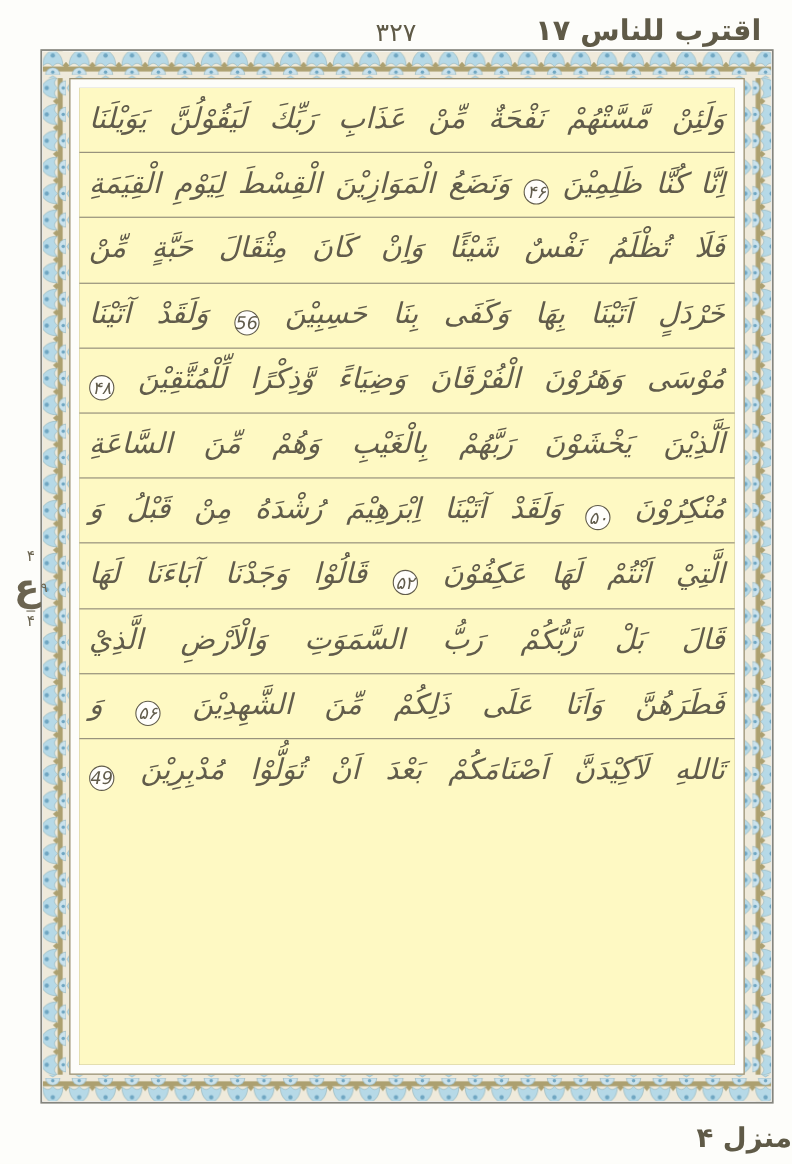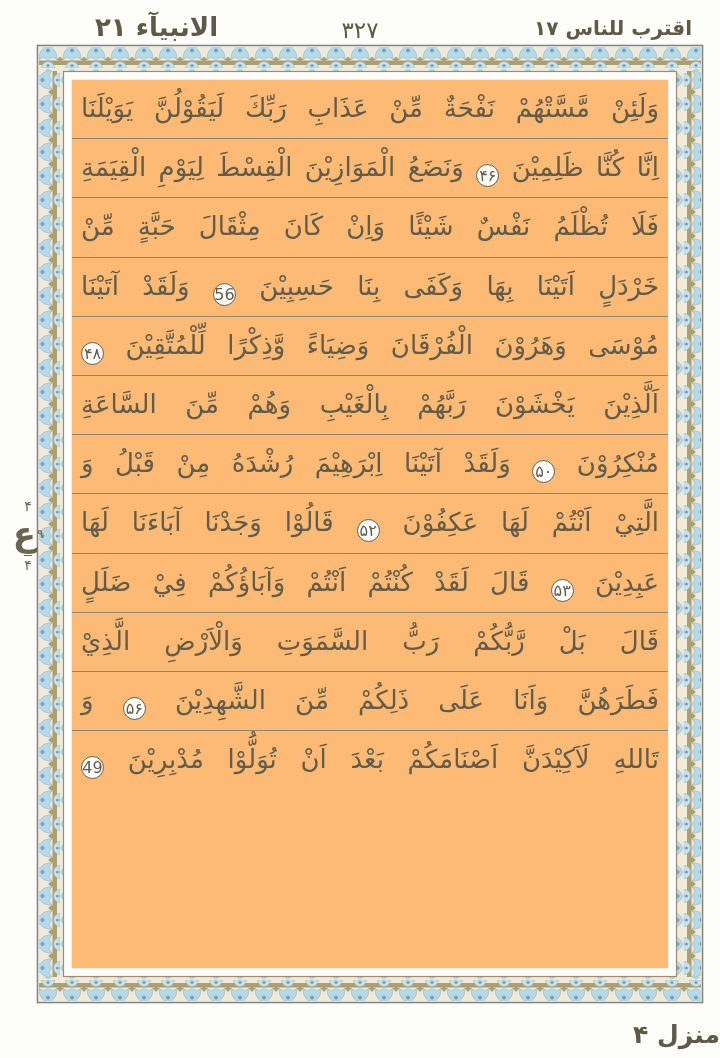--- a/index.html
+++ b/index.html
@@ -11,41 +11,42 @@
   }
   .page{
     position:relative;width:720px;height:1058px;
     background:#fdfdfa;direction:rtl;
     color:#615c4b;
   }
   
   .header{position:absolute;top:6px;left:0;right:0;height:40px;}
   .juz-label{
     position:absolute;right:28px;top:4px;
-    font-size:20px;line-height:36px;font-weight:bold;color:#5f5a47;
+    font-size:26px;line-height:36px;font-weight:bold;color:#5f5a47;
     white-space:nowrap;
   }
   .page-number{
     position:absolute;left:330px;width:60px;text-align:center;top:6px;
     font-size:23px;line-height:36px;font-weight:normal;color:#5f5a47;
   }
   .surah-label{
     position:absolute;left:95px;top:2px;
     font-size:26px;line-height:38px;font-weight:bold;color:#5f5a47;
     white-space:nowrap;
   }
   
   .frame{position:absolute;left:36px;top:44px;width:668px;height:960px;}
   .frame svg{display:block;}
   
   .text-area{
     position:absolute;left:72px;top:80px;width:596px;height:888px;
-    background:#fdba74;
+    background:#fef9c3;
     box-sizing:border-box;
     overflow:hidden;
+    font-style:italic;
   }
   .quran-line{
     height:59.2px;
     box-sizing:border-box;
     direction:rtl;
     text-align:justify;
     text-align-last:justify;
     padding:0 9px;
     font-size:26px;
     line-height:57px;
@@ -84,21 +85,20 @@
   }
 </style>
 </head>
 <body>
 
 <div class="page">
 
   <div class="header">
     <span class="juz-label">اقترب للناس ١٧</span>
     <span class="page-number">٣٢٧</span>
-    <span class="surah-label">الانبيآء ٢١</span>
   </div>
 
   <div class="frame">
     <svg width="668" height="960" viewBox="0 0 668 960">
       <defs>
         <g id="m">
           <rect width="24" height="24" fill="#efeadb"></rect>
           <path d="M12 1 C6 4 2.5 9 3 16 C6.5 12.5 9 13 12 16.5 C15 13 17.5 12.5 21 16 C21.5 9 18 4 12 1 Z" fill="#b6d9e7" stroke="#86abb4" stroke-width="0.5"></path>
           <circle cx="12" cy="6.5" r="2" fill="#6fa6c2"></circle>
           <path d="M-1 11 L3 15.5 L-1 20 Z" fill="#aca070"></path>
@@ -132,21 +132,20 @@
 
   <div class="text-area">
       <div class="quran-line"><span class="ayah-text">وَلَئِنْ مَّسَّتْهُمْ نَفْحَةٌ مِّنْ عَذَابِ رَبِّكَ لَيَقُوْلُنَّ يَوَيْلَنَا</span></div>
       <div class="quran-line"><span class="ayah-text">اِنَّا كُنَّا ظَلِمِيْنَ</span> <span class="ayah-marker">۴۶</span> <span class="ayah-text">وَنَضَعُ الْمَوَازِيْنَ الْقِسْطَ لِيَوْمِ الْقِيَمَةِ</span></div>
       <div class="quran-line"><span class="ayah-text">فَلَا تُظْلَمُ نَفْسٌ شَيْئًا وَاِنْ كَانَ مِثْقَالَ حَبَّةٍ مِّنْ</span></div>
       <div class="quran-line"><span class="ayah-text">خَرْدَلٍ اَتَيْنَا بِهَا وَكَفَى بِنَا حَسِبِيْنَ</span> <span class="ayah-marker">56</span> <span class="ayah-text">وَلَقَدْ آتَيْنَا</span></div>
       <div class="quran-line"><span class="ayah-text">مُوْسَى وَهَرُوْنَ الْفُرْقَانَ وَضِيَاءً وَّذِكْرًا لِّلْمُتَّقِيْنَ</span> <span class="ayah-marker">۴۸</span></div>
       <div class="quran-line"><span class="ayah-text">اَلَّذِيْنَ يَخْشَوْنَ رَبَّهُمْ بِالْغَيْبِ وَهُمْ مِّنَ السَّاعَةِ</span></div>
       <div class="quran-line"><span class="ayah-text">مُنْكِرُوْنَ</span> <span class="ayah-marker">۵۰</span> <span class="ayah-text">وَلَقَدْ آتَيْنَا اِبْرَهِيْمَ رُشْدَهُ مِنْ قَبْلُ وَ</span></div>
       <div class="quran-line"><span class="ayah-text">الَّتِيْ اَنْتُمْ لَهَا عَكِفُوْنَ</span> <span class="ayah-marker">۵۲</span> <span class="ayah-text">قَالُوْا وَجَدْنَا آبَاءَنَا لَهَا</span></div>
-      <div class="quran-line"><span class="ayah-text">عَبِدِيْنَ</span> <span class="ayah-marker">۵۳</span> <span class="ayah-text">قَالَ لَقَدْ كُنْتُمْ اَنْتُمْ وَآبَاؤُكُمْ فِيْ ضَلَلٍ</span></div>
       <div class="quran-line"><span class="ayah-text">قَالَ بَلْ رَّبُّكُمْ رَبُّ السَّمَوَتِ وَالْاَرْضِ الَّذِيْ</span></div>
       <div class="quran-line"><span class="ayah-text">فَطَرَهُنَّ وَاَنَا عَلَى ذَلِكُمْ مِّنَ الشَّهِدِيْنَ</span> <span class="ayah-marker">۵۶</span> <span class="ayah-text">وَ</span></div>
       <div class="quran-line"><span class="ayah-text">تَاللهِ لَاَكِيْدَنَّ اَصْنَامَكُمْ بَعْدَ اَنْ تُوَلُّوْا مُدْبِرِيْنَ</span> <span class="ayah-marker">49</span></div>
     </div>
 
   <div class="ruku">
     <span class="ruku-top">۴</span>
     <span class="ruku-row">
       <span class="ruku-side">۹</span>
       <span class="ruku-ain">ع</span>

